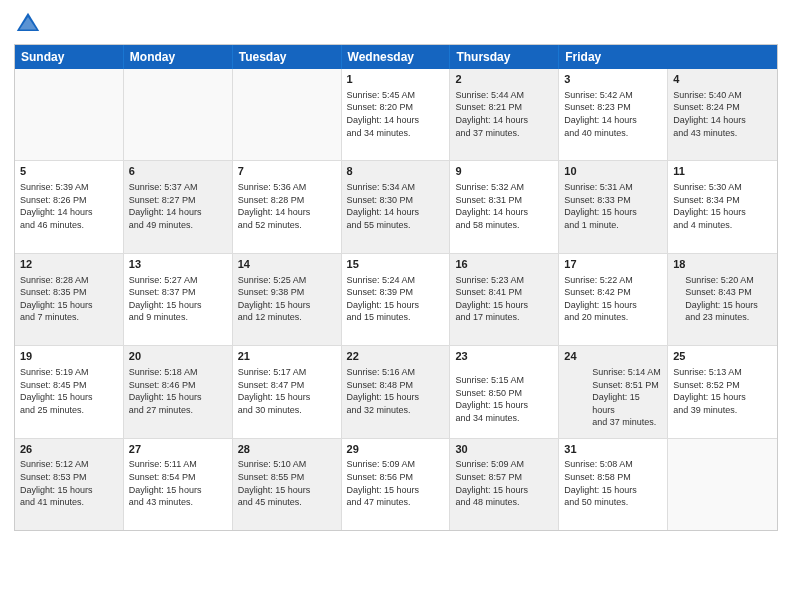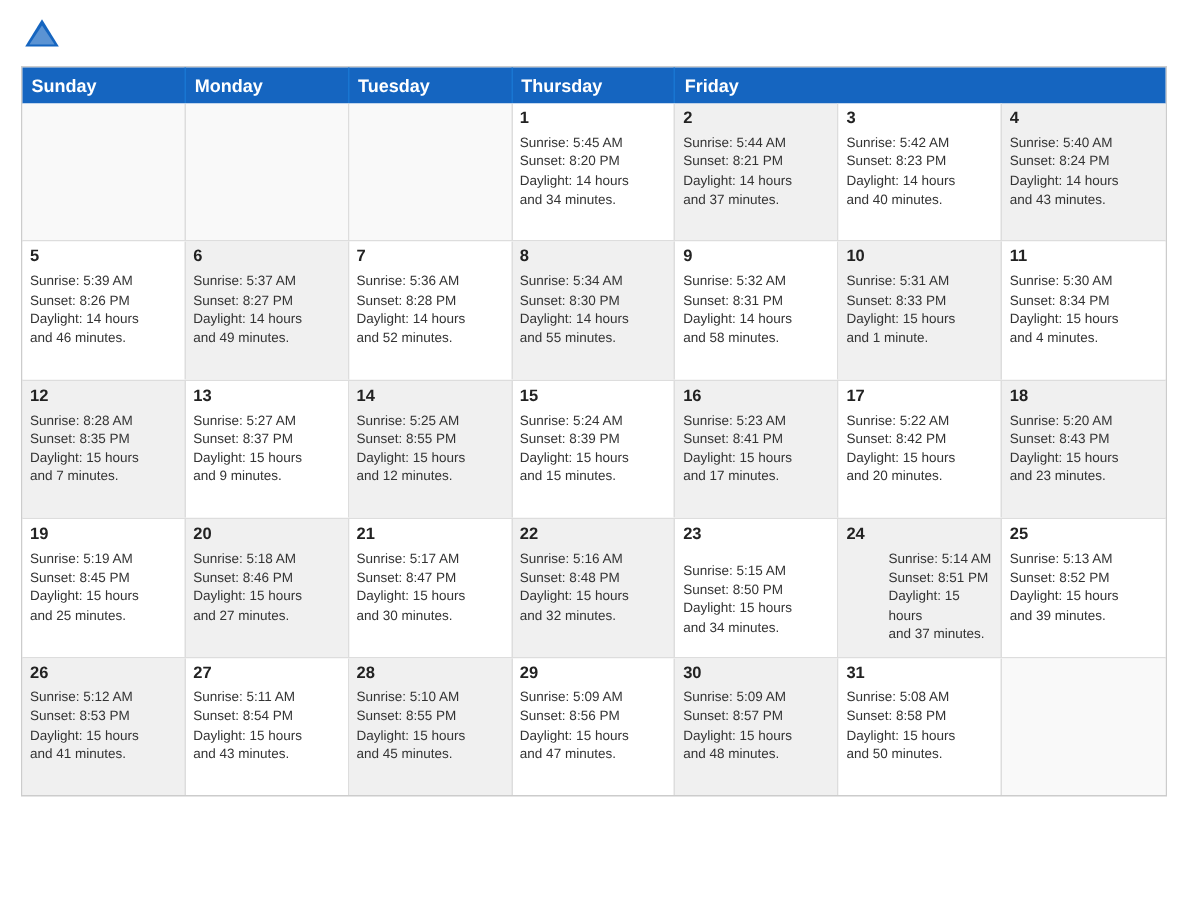--- a/index.html
+++ b/index.html
@@ -127,20 +127,21 @@
       <div class="title-month"></div>
       <div class="title-location"></div>
     </div>
   </div>
 
   <div class="calendar">
     <div class="cal-header">
     <div class="cal-header-cell">Sunday</div>
         <div class="cal-header-cell">Monday</div>
         <div class="cal-header-cell">Tuesday</div>
+        <div class="cal-header-cell">Wednesday</div>
         <div class="cal-header-cell">Thursday</div>
         <div class="cal-header-cell">Friday</div>
       </div>
     <div class="cal-body">
     <div class="cal-row">
           <div class="cal-cell empty"></div>
           <div class="cal-cell empty"></div>
           <div class="cal-cell empty"></div>
           <div class="cal-cell">
             <div class="day-num">1</div>
@@ -233,21 +234,21 @@
           <div class="cal-cell">
             <div class="day-num">13</div>
             <div class="cell-info" style="white-space: pre-line;">Sunrise: 5:27 AM
 Sunset: 8:37 PM
 Daylight: 15 hours
 and 9 minutes.</div>
           </div>
           <div class="cal-cell shaded">
             <div class="day-num">14</div>
             <div class="cell-info" style="white-space: pre-line;">Sunrise: 5:25 AM
-Sunset: 8:55 PM
+Sunset: 9:38 PM
 Daylight: 15 hours
 and 12 minutes.</div>
           </div>
           <div class="cal-cell">
             <div class="day-num">15</div>
             <div class="cell-info" style="white-space: pre-line;">Sunrise: 5:24 AM
 Sunset: 8:39 PM
 Daylight: 15 hours
 and 15 minutes.</div>
           </div>
@@ -260,21 +261,21 @@
           </div>
           <div class="cal-cell">
             <div class="day-num">17</div>
             <div class="cell-info" style="white-space: pre-line;">Sunrise: 5:22 AM
 Sunset: 8:42 PM
 Daylight: 15 hours
 and 20 minutes.</div>
           </div>
           <div class="cal-cell shaded">
             <div class="day-num">18</div>
-            <div class="cell-info" style="white-space: pre-line;">Sunrise: 5:20 AM
+            <div class="cell-info" style="white-space: pre-line; margin-left: 12px;">Sunrise: 5:20 AM
 Sunset: 8:43 PM
 Daylight: 15 hours
 and 23 minutes.</div>
           </div>
         </div>
         <div class="cal-row">
           <div class="cal-cell">
             <div class="day-num">19</div>
             <div class="cell-info" style="white-space: pre-line;">Sunrise: 5:19 AM
 Sunset: 8:45 PM

